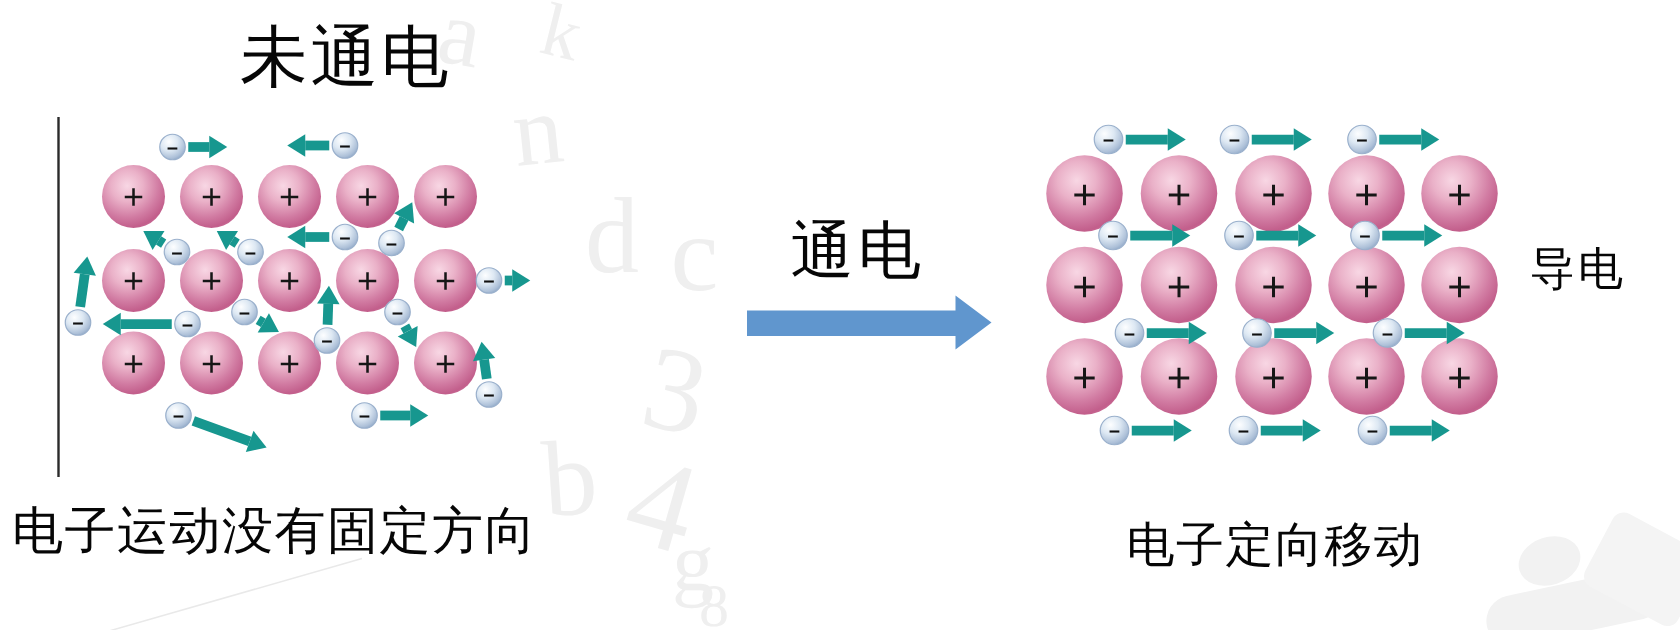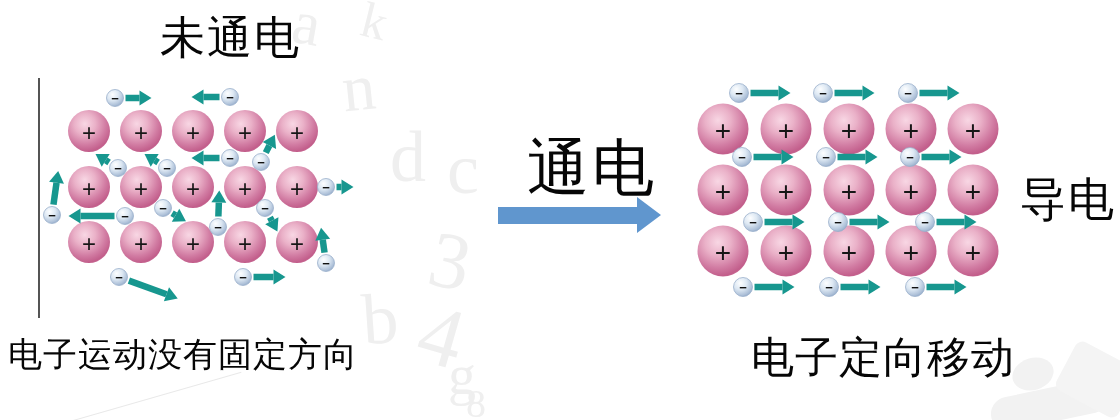--- a/index.html
+++ b/index.html
@@ -4,23 +4,23 @@
 <style>
   html,body{margin:0;padding:0;background:#ffffff;}
   #stage{
     position:relative;width:1120px;height:420px;overflow:hidden;
     background:#ffffff;
     font-family:"Liberation Sans","DejaVu Sans",sans-serif;
   }
   .label{position:absolute;font-weight:400;color:#060606;white-space:nowrap;line-height:1.1;}
   .t-title{left:160px;top:13px;font-size:45px;letter-spacing:2px;}
   .t-caption-left{left:8px;top:336px;font-size:34px;letter-spacing:1px;}
-  .t-tongdian{left:527px;top:134px;font-size:62px;letter-spacing:3px;}
-  .t-daodian{left:1020px;top:174px;font-size:46px;letter-spacing:2px;}
-  .t-caption-right{left:751px;top:334px;font-size:43px;letter-spacing:1px;text-align:center;}
+  .t-tongdian{left:527px;top:144px;font-size:42px;letter-spacing:3px;}
+  .t-daodian{left:1020px;top:163px;font-size:30px;letter-spacing:2px;}
+  .t-caption-right{left:751px;top:346px;font-size:32px;letter-spacing:1px;text-align:center;}
   #scene{position:absolute;left:0;top:0;}
   #watermark{position:absolute;inset:0;pointer-events:none;}
   .wm{position:absolute;color:#efefef;font-family:"Liberation Serif","DejaVu Serif",serif;}
   .deco{position:absolute;background:#f2f2f2;border-radius:50%;}
   .deco-band{position:absolute;width:190px;height:1px;background:#e9e9e9;transform:rotate(-16deg);}
 </style>
 </head>
 <body>
 
 <div id="stage">

